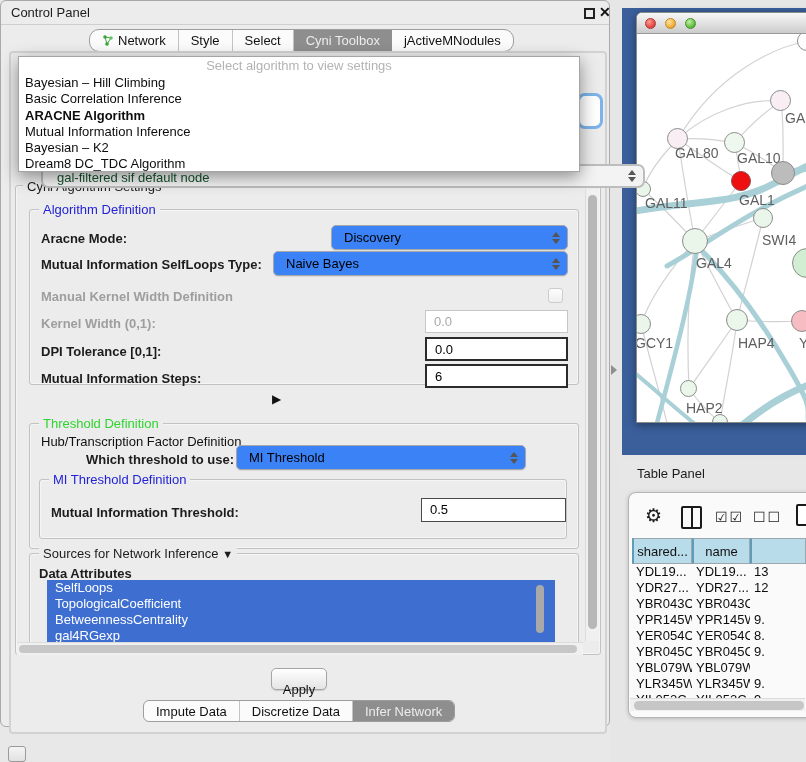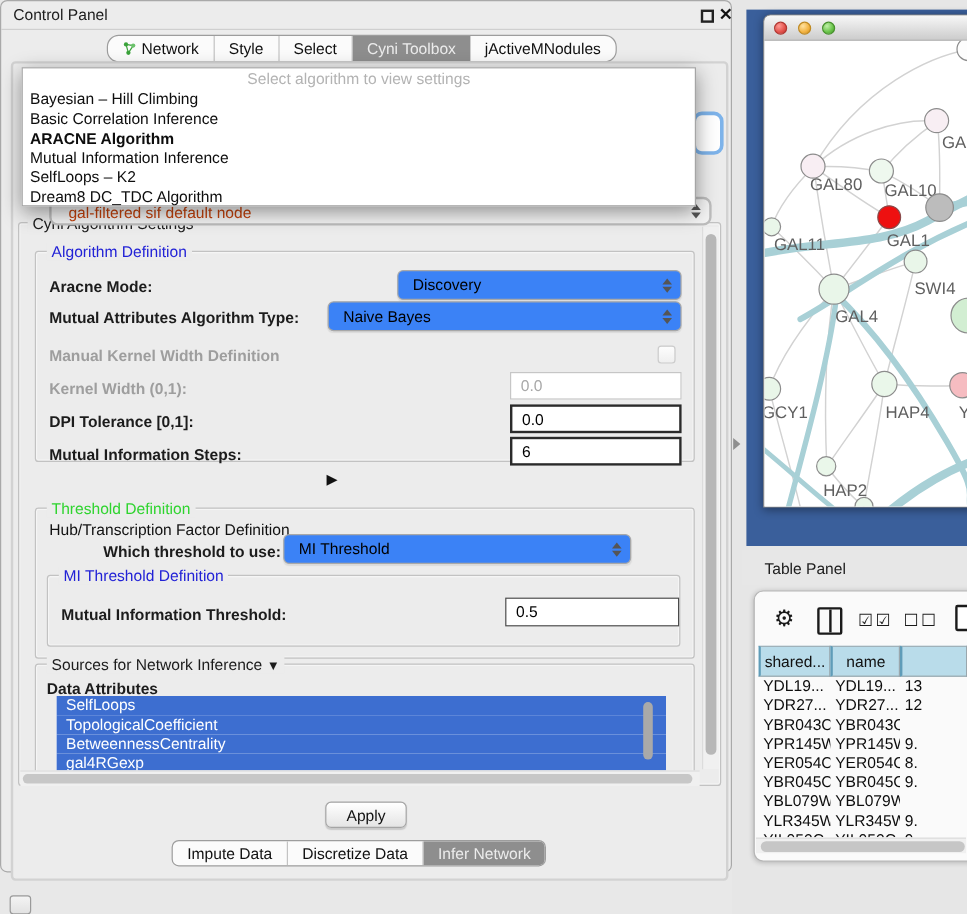--- a/index.html
+++ b/index.html
@@ -63,35 +63,35 @@
 
   .attr-list { position:absolute; background:#fff; overflow:hidden; }
   .attr-row { height:16px; line-height:16px; font-size:13px; color:#fff; padding-left:8px;
         background:#3d6ed0; white-space:nowrap; }
 
   
   .sb-v { position:absolute; background:#f0f0f0; border-left:1px solid #dcdcdc; }
   .sb-h { position:absolute; background:#f0f0f0; border-top:1px solid #dcdcdc; }
   .sb-thumb { position:absolute; background:#b7b7b7; border-radius:5px; }
 
-  .apply-btn { position:absolute; width:68px; height:22px; border:1px solid #a5a5a5;
+  .apply-btn { position:absolute; width:56px; height:22px; border:1px solid #a5a5a5;
         border-radius:5px; background:linear-gradient(#ffffff,#e4e4e4); font-size:13px;
-        color:#111; text-align:center; padding-top:3px; box-shadow:0 1px 1px rgba(0,0,0,.15); }
+        color:#111; text-align:center; padding-top:13px; box-shadow:0 1px 1px rgba(0,0,0,.15); }
 
   
   .ddown { position:absolute; left:18px; top:56px; width:562px; height:116px; background:#fff;
         border:1px solid #a5a5a5; box-shadow:0 5px 16px rgba(0,0,0,.42); z-index:50; }
   .dd-placeholder { height:18px; line-height:18px; text-align:center; color:#b3b3b3; font-size:13px; }
   .dd-item { height:16.3px; line-height:16.3px; font-size:13px; color:#0d0d0d; padding-left:6px;
         white-space:nowrap; }
   .dd-item.bold { font-weight:bold; }
 
-  .ghost-combo { position:absolute; left:40px; top:163px; width:552px; height:24px;
+  .ghost-combo { position:absolute; left:40px; top:163px; width:604px; height:24px;
         border:2px solid #bdbdbd; border-radius:7px; background:#f3f3f3; z-index:5;
-        font-size:13px; color:#c2410c; padding:4px 0 0 14px; }
+        font-size:13px; color:#14532d; padding:4px 0 0 14px; }
   .focus-frag { position:absolute; left:576px; top:92px; width:26px; height:36px;
         border:3px solid #7db3ea; border-radius:8px; background:#fff; z-index:5; }
 
   
   .right-bg { position:absolute; left:610px; top:0; width:196px; height:762px; background:#e6e6e6; }
   .desktop { position:absolute; left:622px; top:8px; width:184px; height:447px; background:#3a5f9b; }
   .netwin { position:absolute; left:636px; top:12px; width:178px; height:411px; background:#fff;
         border:1px solid #8a8a8a; border-radius:6px 6px 0 0; overflow:hidden;
         box-shadow:0 2px 8px rgba(0,0,0,.4); }
   .net-titlebar { position:relative; width:100%; height:21px;
@@ -326,21 +326,21 @@
 
     <div class="grp" style="left:28px;top:208px;width:550px;height:176px;"></div>
     <span class="grp-title blue" style="left:38px;top:201px;">Algorithm Definition</span>
 
     <span class="lbl" style="left:40px;top:230px;">Aracne Mode:</span>
     <div class="combo" style="left:330px;top:224px;width:237px;height:25px;">
       <span>Discovery</span>
       <span class="stepper"></span>
     </div>
 
-    <span class="lbl" style="left:40px;top:256px;">Mutual Attributes Algorithm Type:</span>
+    <span class="lbl" style="left:40px;top:256px;">Mutual Information SelfLoops Type:</span>
     <div class="combo" style="left:272px;top:250px;width:295px;height:25px;">
       <span>Naive Bayes</span>
       <span class="stepper"></span>
     </div>
 
     <span class="lbl dis" style="left:40px;top:288px;">Manual Kernel Width Definition</span>
     <span class="checkbox" style="left:547px;top:287px;"></span>
 
     <span class="lbl dis" style="left:40px;top:315px;">Kernel Width (0,1):</span>
     <div class="tinput dis" style="left:424px;top:309px;width:143px;height:23px;">0.0</div>
@@ -400,18 +400,18 @@
       <div class="tab sel"><span>Infer Network</span></div>
     </div>
   </div>
 
   <div class="ddown">
     <div class="dd-placeholder">Select algorithm to view settings</div>
     <div class="dd-item">Bayesian – Hill Climbing</div>
     <div class="dd-item">Basic Correlation Inference</div>
     <div class="dd-item bold">ARACNE Algorithm</div>
     <div class="dd-item">Mutual Information Inference</div>
-    <div class="dd-item">SelfLoops – K2</div>
+    <div class="dd-item">Bayesian – K2</div>
     <div class="dd-item">Dream8 DC_TDC Algorithm</div>
   </div>
 
   <div class="mini-panel-icon"></div>
 </div>
 
 </body></html>

